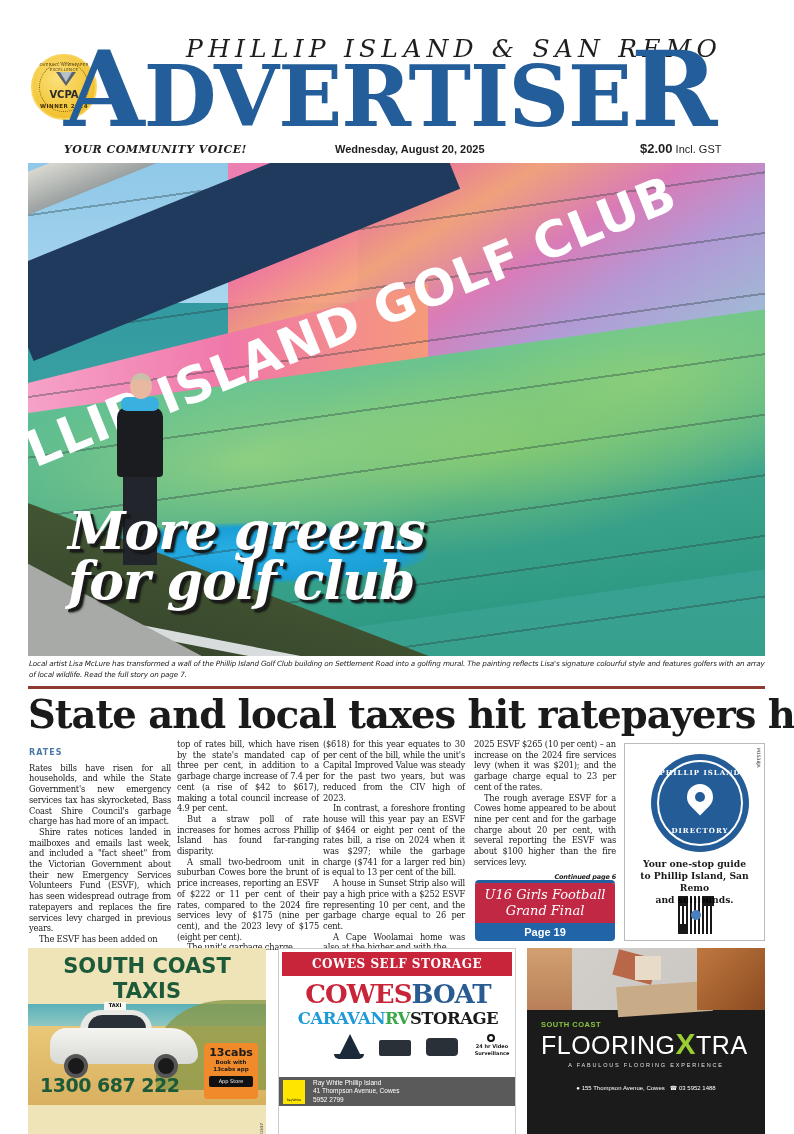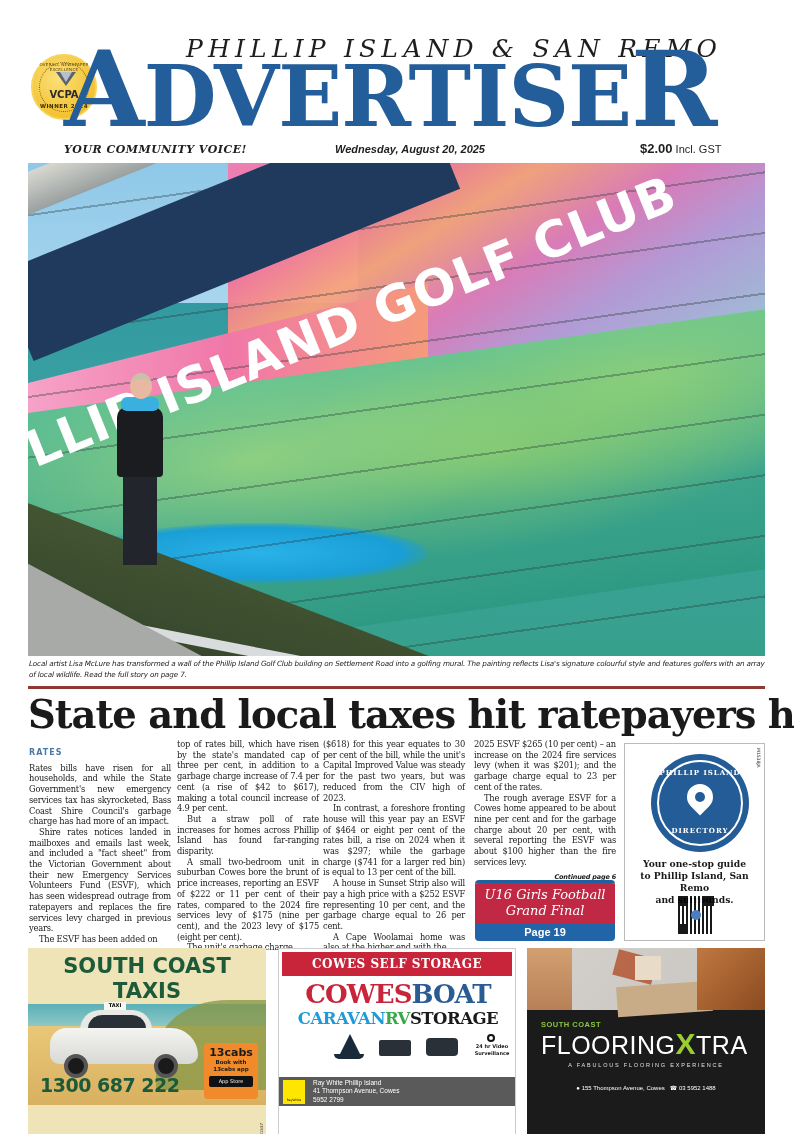--- a/index.html
+++ b/index.html
@@ -28,21 +28,21 @@
       position: absolute; left: 64px; top: 38px; font-family: "DejaVu Serif", serif; font-weight: bold;
       color: #245e9a; font-size: 84px; letter-spacing: -1px; line-height: 1; white-space: nowrap;
     }
     .title .big { font-size: 104px; }
     .tagline {
       position: absolute; left: 64px; top: 143px; font-family: "DejaVu Serif", serif; font-style: italic;
       font-size: 11px; font-weight: bold; color: #1e1e1e; letter-spacing: 0.5px;
     }
     .dateline {
       position: absolute; left: 335px; top: 143px; font-family: "Liberation Sans", sans-serif; font-weight: bold;
-      font-size: 11px; color: #1e1e1e; font-style: italic;
+      font-size: 11px; color: #1e1e1e;
     }
     .price {
       position: absolute; left: 640px; top: 141px; font-family: "Liberation Sans", sans-serif;
       font-size: 11px; color: #1e1e1e;
     }
     .price b { font-size: 13px; }
 
     
     .hero {
       position: absolute; left: 28px; top: 163px; width: 737px; height: 493px; overflow: hidden;
@@ -254,20 +254,24 @@
   <div class="signtext">LLIP ISLAND GOLF CLUB</div>
   <div class="grass"></div>
   <div class="curb"></div>
   <div class="path"></div>
   <div class="person">
     <div class="p-legs"></div>
     <div class="p-body"></div>
     <div class="p-scarf"></div>
     <div class="p-head"></div>
   </div>
+  <h1 class="hero-headline">
+    <span>More greens</span><br>
+    <span>for golf club</span>
+  </h1>
 </section>
 <p class="caption">Local artist Lisa McLure has transformed a wall of the Phillip Island Golf Club building on Settlement Road into a golfing mural. The painting reflects Lisa's signature colourful style and features golfers with an array of local wildlife. Read the full story on page 7.</p>
 <div class="rule"></div>
 
 <h2 class="lead-headline">State and local taxes hit ratepayers hard</h2>
 
 <div class="col c1">
   <span class="kicker">RATES</span>
   <p>Rates bills have risen for all households, and while the State Government's new emergency services tax has skyrocketed, Bass Coast Shire Council's garbage charge has had more of an impact.</p>
   <p>Shire rates notices landed in mailboxes and emails last week, and included a "fact sheet" from the Victorian Government about their new Emergency Services Volunteers Fund (ESVF), which has seen widespread outrage from ratepayers and replaces the fire services levy charged in previous years.</p>

